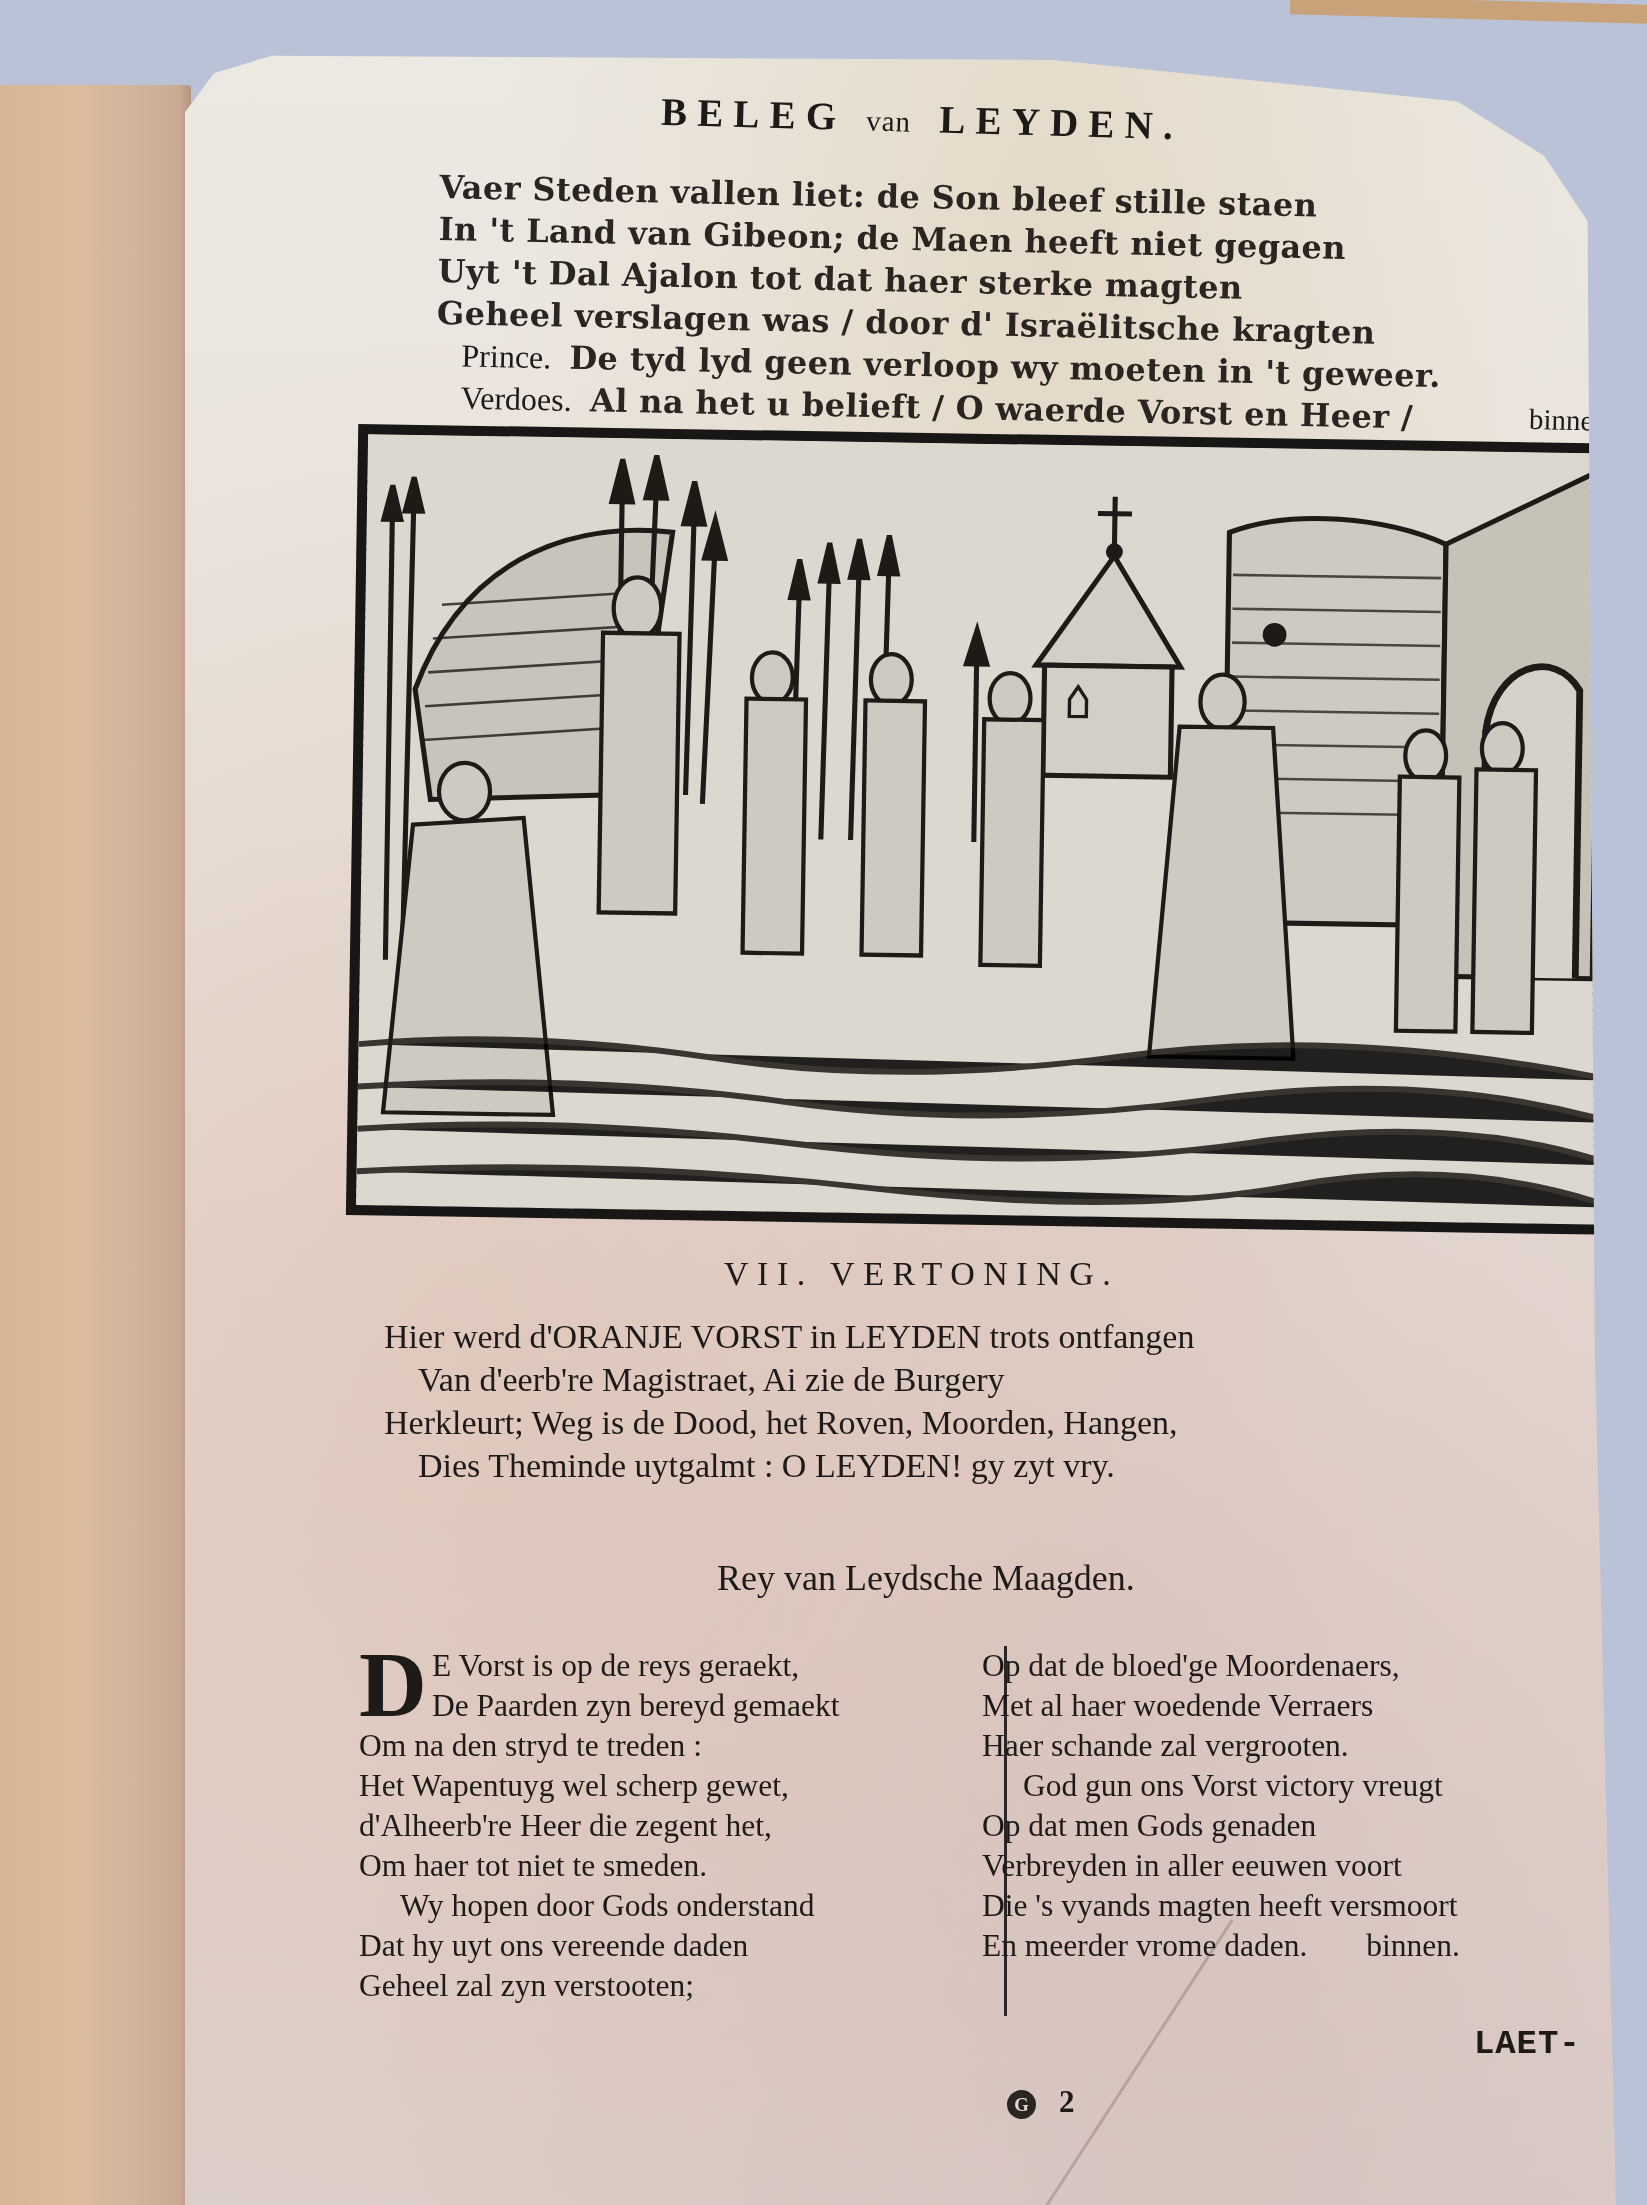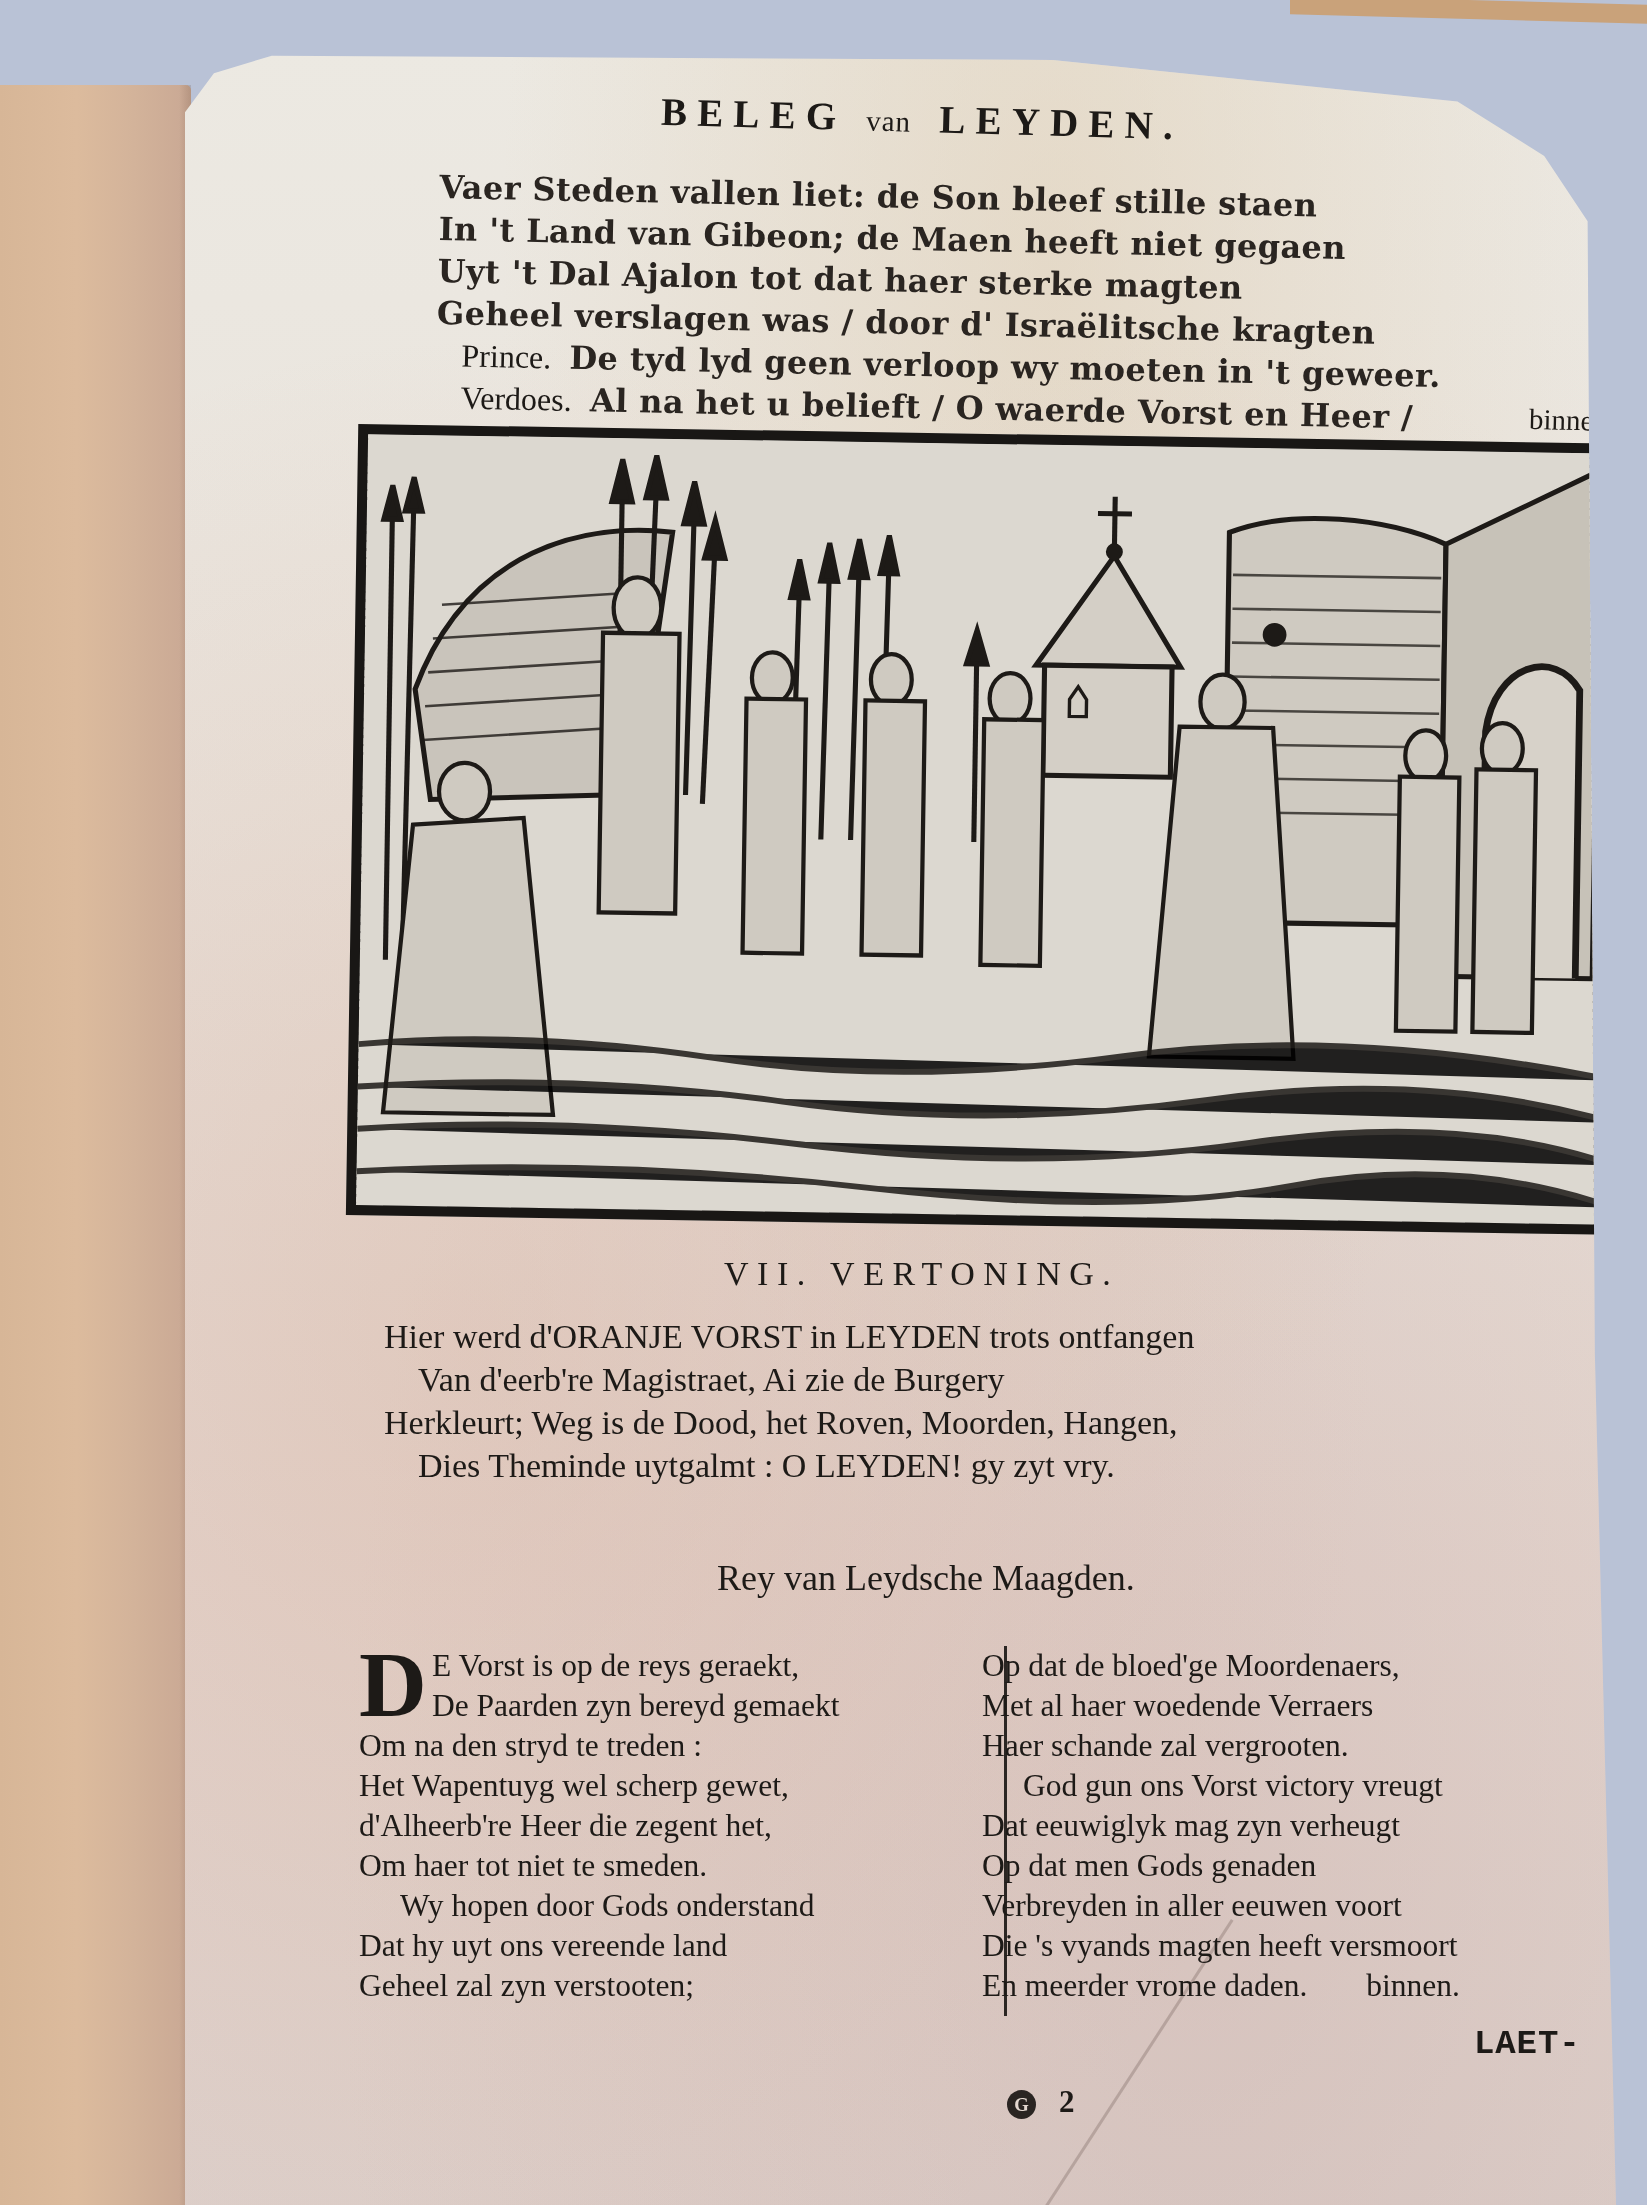--- a/index.html
+++ b/index.html
@@ -262,32 +262,31 @@
 
   <div class="col col-left">
     <span class="dropcap">D</span>
     <div>E Vorst is op de reys geraekt,</div>
     <div>De Paarden zyn bereyd gemaekt</div>
     <div style="clear:both">Om na den stryd te treden :</div>
     <div>Het Wapentuyg wel scherp gewet,</div>
     <div>d'Alheerb're Heer die zegent het,</div>
     <div>Om haer tot niet te smeden.</div>
     <div class="indent">Wy hopen door Gods onderstand</div>
-    <div>Dat hy uyt ons vereende land</div>
+    <div>Dat hy uyt ons vereende daden</div>
     <div>Geheel zal zyn verstooten;</div>
   </div>
 
   <div class="col-rule"></div>
 
   <div class="col col-right">
     <div>Op dat de bloed'ge Moordenaers,</div>
     <div>Met al haer woedende Verraers</div>
     <div>Haer schande zal vergrooten.</div>
     <div class="indent">God gun ons Vorst victory vreugt</div>
-    <div>Dat eeuwiglyk mag zyn verheugt</div>
     <div>Op dat men Gods genaden</div>
     <div>Verbreyden in aller eeuwen voort</div>
     <div>Die 's vyands magten heeft versmoort</div>
     <div>
       <span>En meerder vrome daden.</span>
       <span style="margin-left:51px">binnen.</span>
     </div>
   </div>
 
   <div class="signature">

